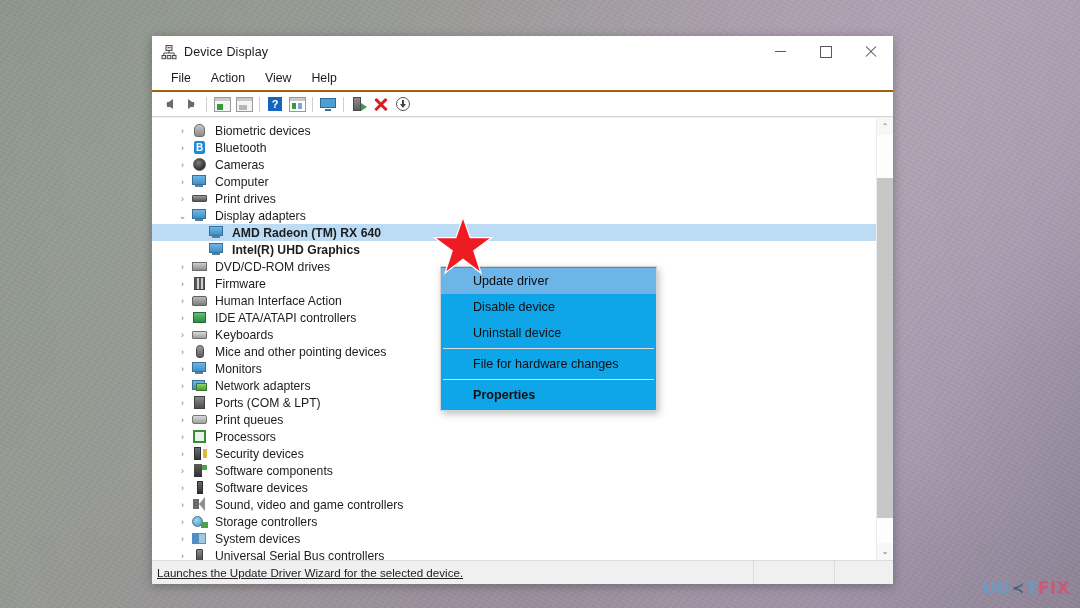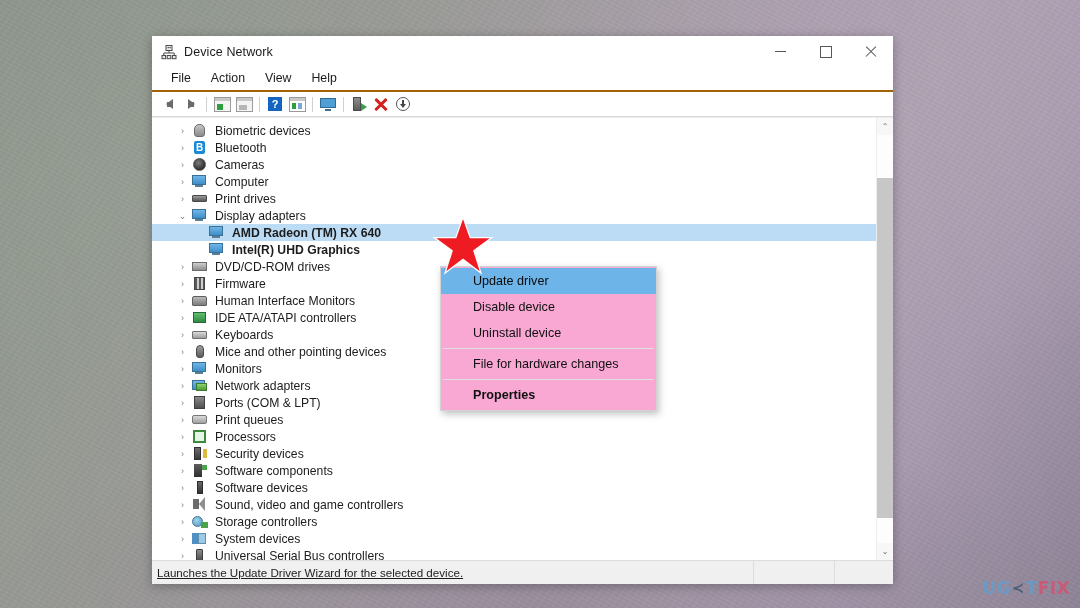--- a/index.html
+++ b/index.html
@@ -558,21 +558,21 @@
     height: 100%;
   }
   .sb-cell.last { border-right: none; width: 58px; }
 
   
   #ctxmenu {
     position: absolute;
     left: 288px;
     top: 230px;
     width: 215px;
-    background: #f9a8d4;
+    background: #0ea5e9;
     border: 1px solid #d3d3d3;
     box-shadow: 2px 3px 7px rgba(0,0,0,0.25);
     padding: 1px 0 2px 0;
     z-index: 40;
   }
   .ctx-item {
     height: 26px;
     display: flex;
     align-items: center;
     padding-left: 32px;
@@ -640,21 +640,21 @@
         <rect x="5" y="1.5" width="6" height="5" fill="#e9e9e9" stroke="#4b4b4b" stroke-width="1"></rect>
         <rect x="6.6" y="3" width="1.2" height="1.2" fill="#3a3a3a"></rect>
         <rect x="8.5" y="3" width="1.2" height="1.2" fill="#3a3a3a"></rect>
         <path d="M8 6.5 V9" stroke="#4b4b4b" stroke-width="1" fill="none"></path>
         <path d="M2.8 12 V9 H13.2 V12" stroke="#4b4b4b" stroke-width="1" fill="none"></path>
         <rect x="1" y="11.5" width="3.6" height="3.2" fill="#e9e9e9" stroke="#4b4b4b" stroke-width="1"></rect>
         <rect x="6.2" y="11.5" width="3.6" height="3.2" fill="#e9e9e9" stroke="#4b4b4b" stroke-width="1"></rect>
         <rect x="11.4" y="11.5" width="3.6" height="3.2" fill="#e9e9e9" stroke="#4b4b4b" stroke-width="1"></rect>
       </svg>
     </div>
-    <div class="title-text">Device Network</div>
+    <div class="title-text">Device Display</div>
 
     <div class="win-controls">
       <div class="win-btn">
         <span class="glyph-min"></span>
       </div>
       <div class="win-btn">
         <span class="glyph-max"></span>
       </div>
       <div class="win-btn">
         <span class="glyph-close"></span>
@@ -778,21 +778,21 @@
           <span class="nicon">
             <span class="gi-fw"></span>
           </span>
           <span class="lbl">Firmware</span>
         </div>
         <div class="node lvl1">
           <span class="chev">›</span>
           <span class="nicon">
             <span class="gi-hid"></span>
           </span>
-          <span class="lbl">Human Interface Monitors</span>
+          <span class="lbl">Human Interface Action</span>
         </div>
         <div class="node lvl1">
           <span class="chev">›</span>
           <span class="nicon">
             <span class="gi-ide"></span>
           </span>
           <span class="lbl">IDE ATA/ATAPI controllers</span>
         </div>
         <div class="node lvl1">
           <span class="chev">›</span>

